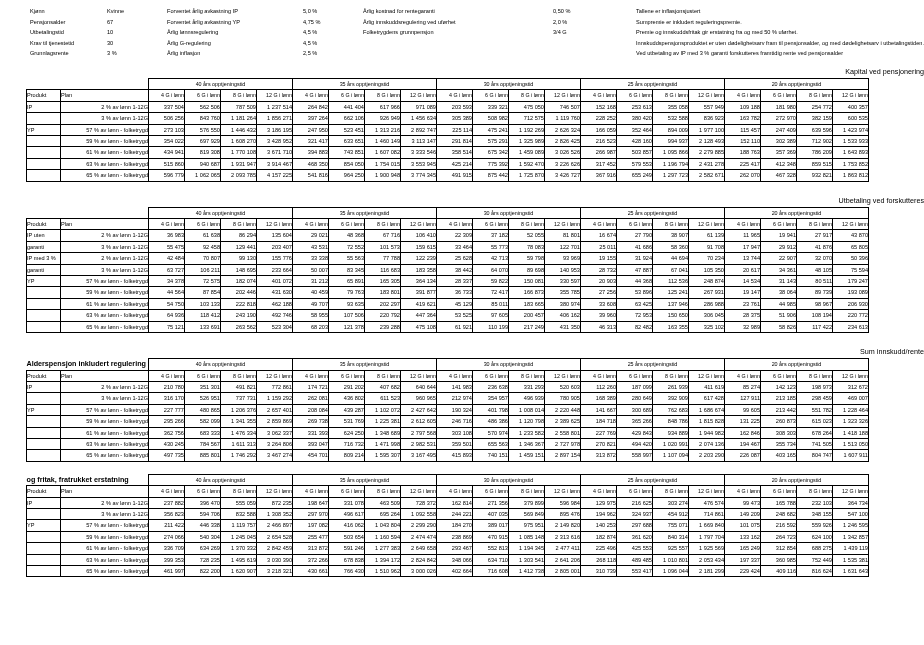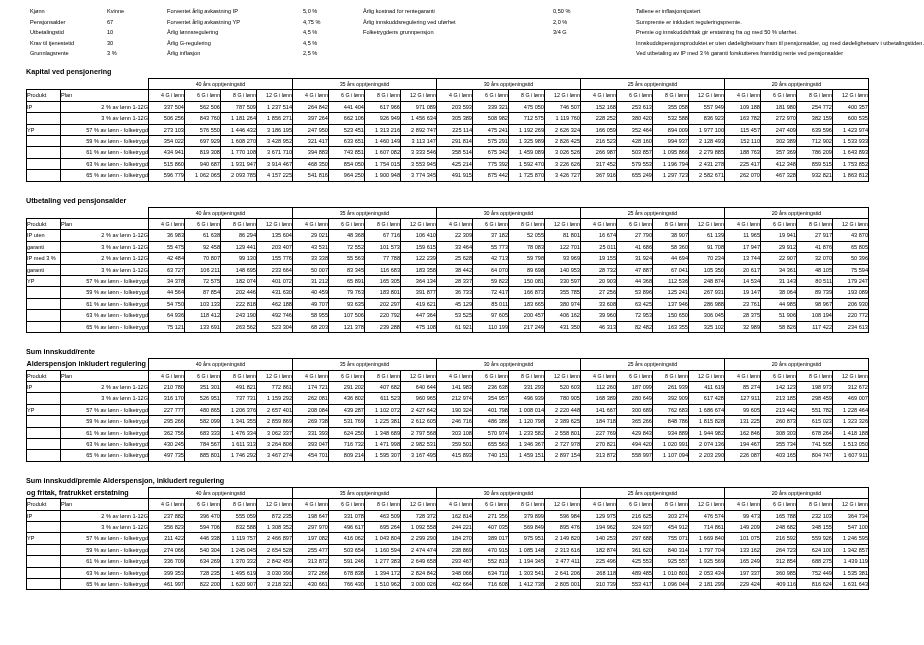--- a/index.html
+++ b/index.html
@@ -55,24 +55,25 @@
     line-height: 10.6px;
     white-space: nowrap;
   }
 
   
   .table-block {
     margin: 0 0 0 26px;
   }
   .table-title {
     font-size: 7.2px;
-    font-weight: bold;
+    font-weight: normal;
     line-height: 10px;
     padding: 2px 0 1px 0;
     white-space: nowrap;
+    text-align: right;
   }
   table.grid {
     border-collapse: collapse;
     font-size: 5.5px;
     table-layout: fixed;
     padding-left: 24px;
   }
   table.grid th, table.grid td {
     padding: 0;
     margin: 0;
@@ -427,21 +428,21 @@
               <td class="num grp-sep">262 070</td>
               <td class="num">467 328</td>
               <td class="num">932 821</td>
               <td class="num nb-r">1 863 812</td>
             </tr>
           </tbody>
         </table>
       </div>
       <div class="table-block" style="margin-top: 12px;">
         <div>
-          <div class="table-title">Utbetaling ved pensjonsalder</div>
+          <div class="table-title">Utbetaling ved forskutteres</div>
         </div>
         <table class="grid">
           <colgroup>
             <col style="width: 34px;">
             <col style="width: 88px;">
             <col style="width: 36px;">
             <col style="width: 36px;">
             <col style="width: 36px;">
             <col style="width: 36px;">
             <col style="width: 36px;">
@@ -944,23 +945,20 @@
               <td class="num">2 203 290</td>
               <td class="num grp-sep">226 087</td>
               <td class="num">403 165</td>
               <td class="num">804 747</td>
               <td class="num nb-r">1 607 911</td>
             </tr>
           </tbody>
         </table>
       </div>
       <div class="table-block" style="margin-top: 12px;">
-        <div>
-          <div class="table-title">Sum innskudd/premie Alderspensjon, inkludert regulering</div>
-        </div>
         <table class="grid">
           <colgroup>
             <col style="width: 34px;">
             <col style="width: 88px;">
             <col style="width: 36px;">
             <col style="width: 36px;">
             <col style="width: 36px;">
             <col style="width: 36px;">
             <col style="width: 36px;">
             <col style="width: 36px;">

